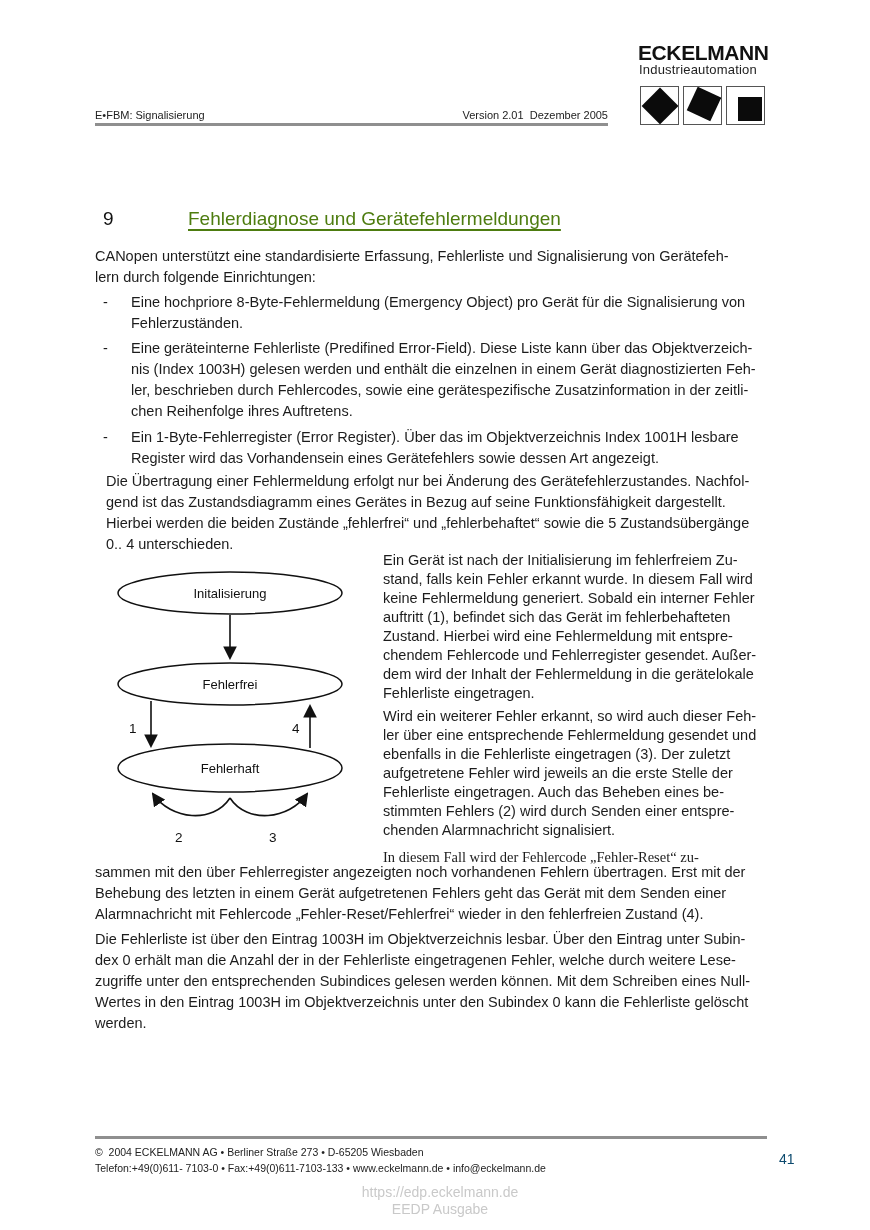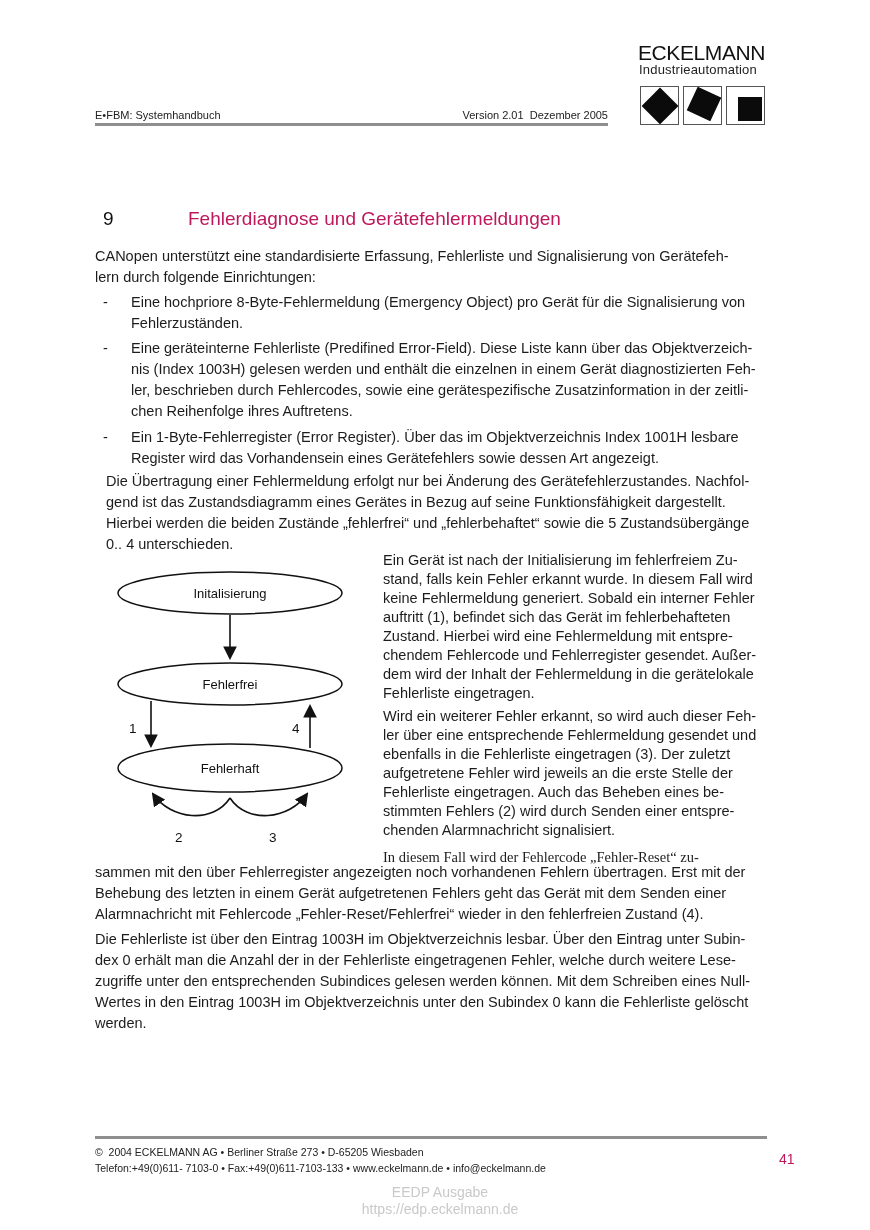--- a/index.html
+++ b/index.html
@@ -6,36 +6,36 @@
   html,body { background:#e8e8e8; }
   .page {
     position:relative; width:870px; height:1230px; margin:0 auto;
     background:#ffffff; overflow:hidden;
     font-family:"Liberation Sans", sans-serif; color:#1c1c1c;
   }
   .abs { position:absolute; }
   .prewrap { white-space:pre-wrap; }
 
   
-  .logo-name { left:638px; top:41px; font-size:21px; font-weight:normal; letter-spacing:-0.4px; color:#111; }
+  .logo-name { left:638px; top:41px; font-size:21px; font-weight:bold; letter-spacing:-0.4px; color:#111; }
   .logo-sub  { left:639px; top:62px; font-size:13px; letter-spacing:0.2px; color:#222; }
   .logo-squares { left:640px; top:86px; display:flex; gap:4px; }
   .logo-square { position:relative; width:39px; height:39px; border:1.5px solid #555; background:#fff; overflow:hidden; }
   .sq-inner { position:absolute; background:#0b0b0b; }
   .sq1 { width:26px; height:26px; left:6px; top:6px; transform:rotate(45deg); }
   .sq2 { width:26px; height:26px; left:7px; top:4px; transform:rotate(25deg); }
   .sq3 { width:24px; height:24px; right:2px; bottom:3px; }
 
   .doc-header-row { left:95px; top:109px; width:513px; display:flex; justify-content:space-between; font-size:11px; color:#222; }
   .header-rule { left:95px; top:123px; width:513px; height:3px; }
 
   
   .section-number { left:103px; top:208px; font-size:19px; color:#111; }
-  .section-title  { left:188px; top:208px; font-size:19px; color:#be185d;
-                    text-underline-offset:4px; text-decoration-thickness:1.5px; }
+  .section-title  { left:188px; top:208px; font-size:19px; color:#4d7c0f;
+                    text-decoration:underline; text-underline-offset:4px; text-decoration-thickness:1.5px; }
 
   
   .body-par { font-size:14.5px; line-height:21px; width:700px; }
   .p-intro  { left:95px; top:246px; }
   .bullet-row { left:95px; width:700px; display:flex; font-size:14.5px; line-height:21px; }
   .bullet-dash { width:36px; flex:0 0 36px; padding-left:8px; }
   .b1 { top:292px; } .b2 { top:338px; } .b3 { top:427px; }
   .p-state { left:106px; top:471px; }
 
   .col-par { left:383px; width:480px; font-size:14.5px; line-height:19px; }
@@ -45,21 +45,21 @@
 
   
   .diagram { left:95px; top:558px; width:270px; height:300px; }
   .diagram text { font-family:"Liberation Sans", sans-serif; font-size:13px; fill:#111; }
   .diagram .tnum { font-size:13.5px; }
 
   
   .footer-rule { left:95px; top:1136px; width:672px; height:3px; }
   .footer-copy    { left:95px; top:1146px; font-size:10.5px; color:#222; }
   .footer-contact { left:95px; top:1162px; font-size:10.5px; color:#222; }
-  .page-number { left:779px; top:1151px; font-size:14px; color:#be185d; }
+  .page-number { left:779px; top:1151px; font-size:14px; color:#0c4a6e; }
   .watermark { left:95px; top:1184px; width:690px; text-align:center; font-size:14px; line-height:17px; }
 </style>
 </head>
 <body>
 
 <div class="page">
 
   <div class="abs logo-name">ECKELMANN</div>
   <div class="abs logo-sub">Industrieautomation</div>
   <div class="abs logo-squares">
@@ -68,21 +68,21 @@
       </div>
     <div class="logo-square">
         <div class="sq-inner sq2"></div>
       </div>
     <div class="logo-square">
         <div class="sq-inner sq3"></div>
       </div>
   </div>
 
   <div class="abs doc-header-row">
-    <span class="prewrap">E•FBM: Systemhandbuch</span>
+    <span class="prewrap">E•FBM: Signalisierung</span>
     <span class="prewrap">Version 2.01  Dezember 2005</span>
   </div>
   <div class="abs header-rule" style="background:#8f8f8f;"></div>
 
   <div class="abs section-number">9</div>
   <div class="abs section-title">Fehlerdiagnose und Gerätefehlermeldungen</div>
 
   <div class="abs body-par prewrap p-intro">CANopen unterstützt eine standardisierte Erfassung, Fehlerliste und Signalisierung von Gerätefeh-
 lern durch folgende Einrichtungen:</div>
 
@@ -159,17 +159,17 @@
 dex 0 erhält man die Anzahl der in der Fehlerliste eingetragenen Fehler, welche durch weitere Lese-
 zugriffe unter den entsprechenden Subindices gelesen werden können. Mit dem Schreiben eines Null-
 Wertes in den Eintrag 1003H im Objektverzeichnis unter den Subindex 0 kann die Fehlerliste gelöscht
 werden.</div>
 
   <div class="abs footer-rule" style="background:#8f8f8f;"></div>
   <div class="abs footer-copy prewrap">©  2004 ECKELMANN AG • Berliner Straße 273 • D-65205 Wiesbaden</div>
   <div class="abs footer-contact prewrap">Telefon:+49(0)611- 7103-0 • Fax:+49(0)611-7103-133 • www.eckelmann.de • info@eckelmann.de</div>
   <div class="abs page-number">41</div>
   <div class="abs watermark" style="color:#c9c9c9;">
+    <div>https://edp.eckelmann.de</div>
     <div>EEDP Ausgabe</div>
-    <div>https://edp.eckelmann.de</div>
   </div>
 
 </div>
 
 </body></html>

